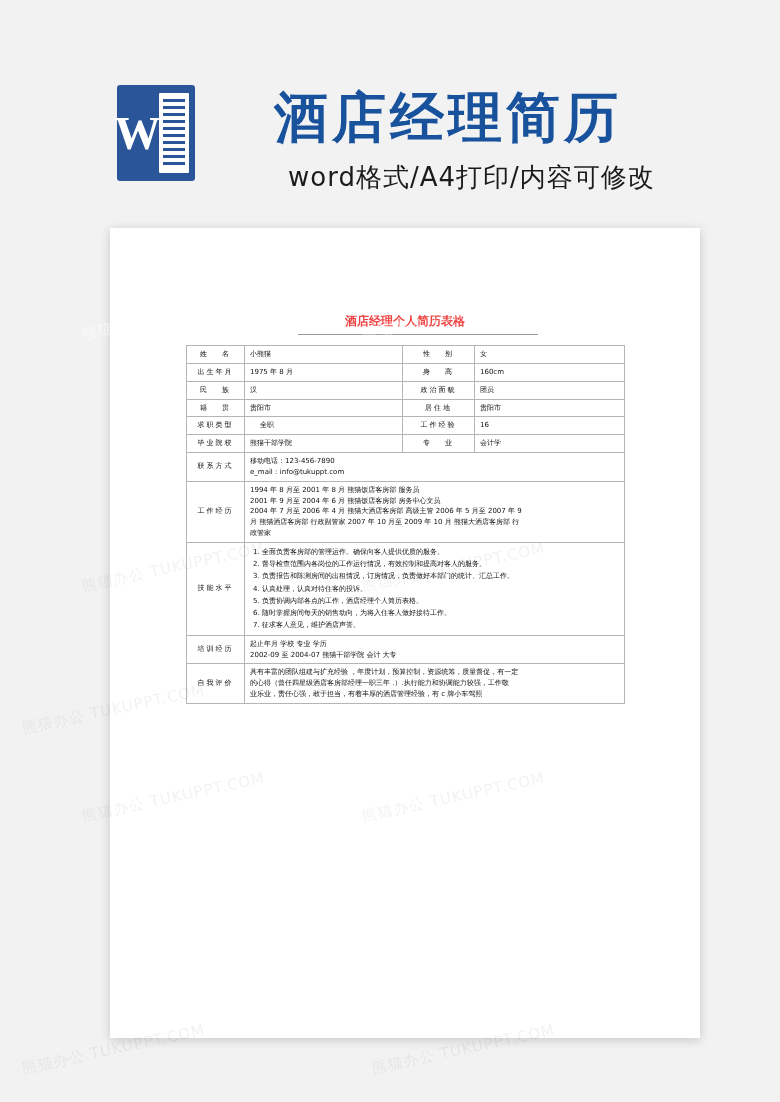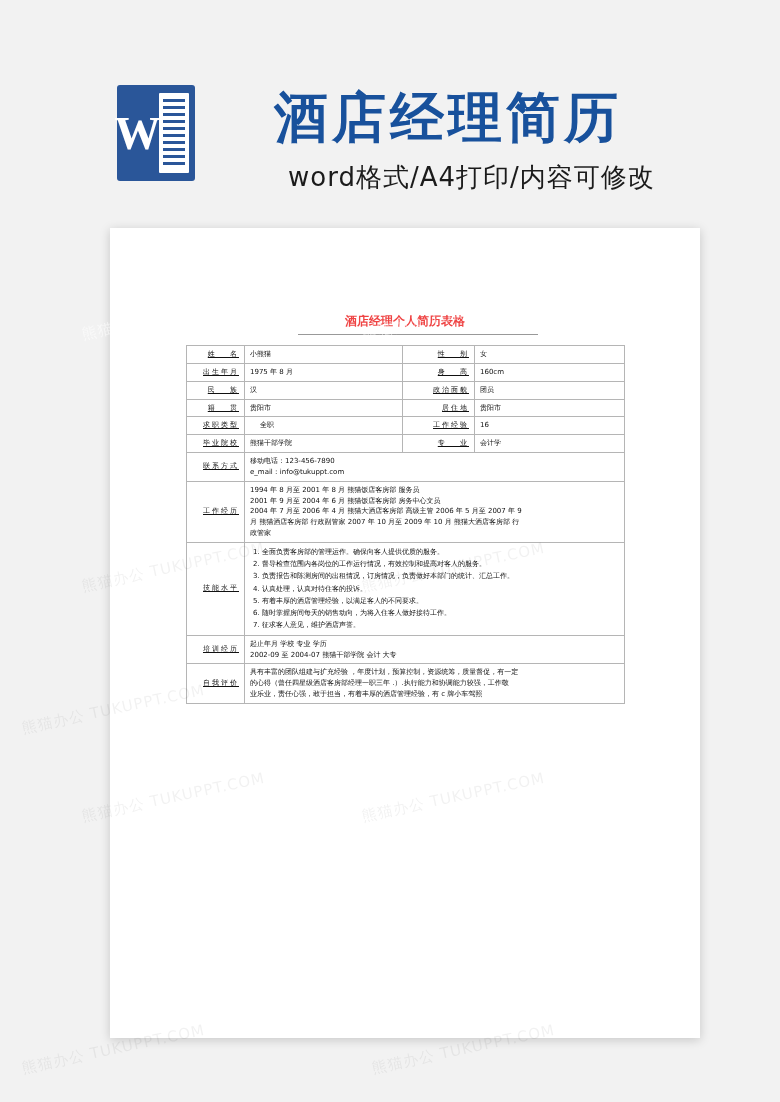--- a/index.html
+++ b/index.html
@@ -115,22 +115,21 @@
     border: 1px solid #b5b5b5;
     font-size: 7px;
     color: #111;
     padding: 3px 5px;
     vertical-align: middle;
     line-height: 1.55;
   }
   td.lbl {
     width: 58px;
     letter-spacing: 2px;
-    text-align: right;
-    text-decoration: underline;
+    text-align: center;
   }
   td.val { }
   .c1 { width: 58px; }
   .c2 { width: 158px; }
   .c3 { width: 72px; }
   .c4 { width: 150px; }
 
   td.block {
     vertical-align: middle;
     font-size: 7px;
@@ -248,21 +247,21 @@
         </tr>
 
         <tr>
           <td class="lbl">技能水平</td>
           <td class="block" colspan="3">
             <ol class="skills">
               <li>全面负责客房部的管理运作。确保向客人提供优质的服务。</li>
               <li>督导检查范围内各岗位的工作运行情况，有效控制和提高对客人的服务。</li>
               <li>负责报告和陈测房间的出租情况，订房情况，负责做好本部门的统计、汇总工作。</li>
               <li>认真处理，认真对待住客的投诉。</li>
-              <li>有着丰厚的酒店管理经验，以满足客人的不同要求。</li>
+              <li>负责协调内部各点的工作，酒店经理个人简历表格。</li>
               <li>随时掌握房间每天的销售动向，为将入住客人做好接待工作。</li>
               <li>征求客人意见，维护酒店声誉。</li>
             </ol>
           </td>
         </tr>
 
         <tr>
           <td class="lbl">培训经历</td>
           <td class="block" colspan="3">
             <p>起止年月  学校  专业  学历</p>

